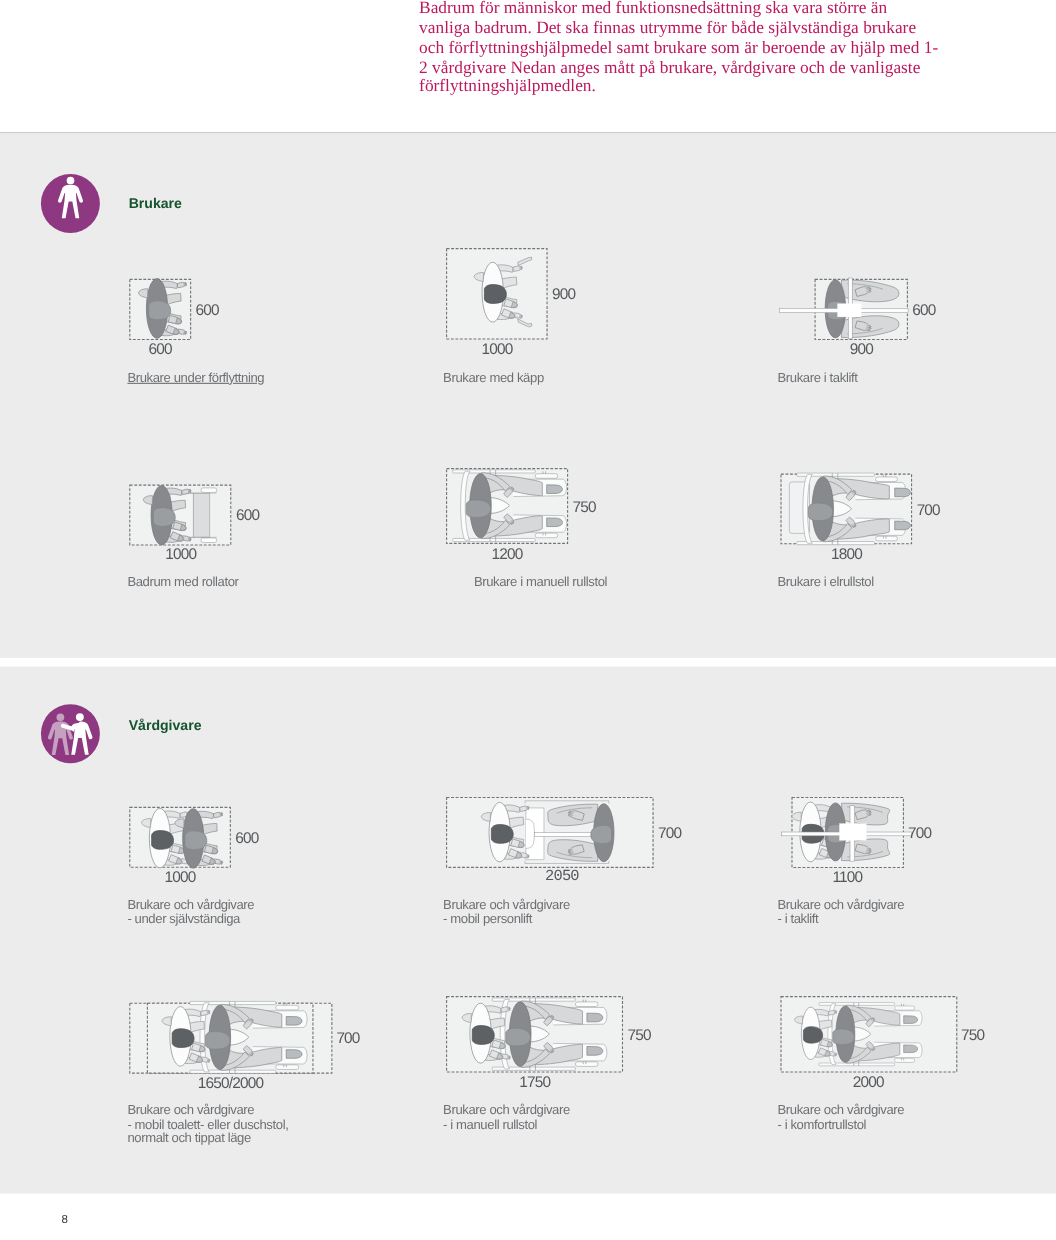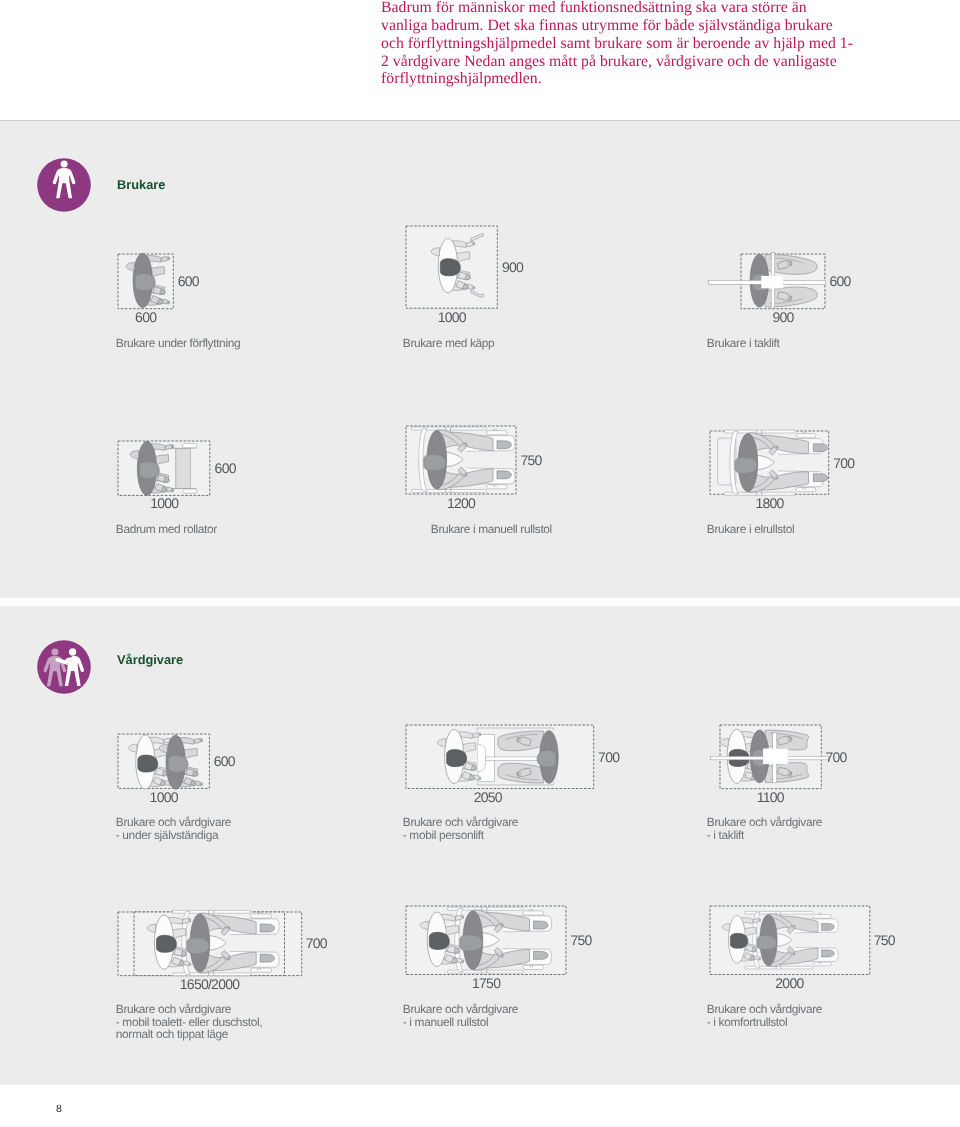--- a/index.html
+++ b/index.html
@@ -82,21 +82,21 @@
         </g>
         <ellipse cx="0" cy="0" rx="106" ry="298" fill="#87898c" stroke="#75787b" stroke-width="7.5"></ellipse>
         <g transform="translate(18,14) scale(1.054,1.021)">
           <path d="M -96,-44 C -88,-74 -56,-88 -12,-88 C 72,-88 112,-48 112,8 C 112,64 70,96 -12,96 C -56,96 -88,82 -96,54 Z" fill="#9b9ea1" stroke="#818487" stroke-width="7.1" stroke-linejoin="round"></path>
         </g>
         <path d="M -92,-196 C -140,-198 -184,-178 -184,-156 C -184,-132 -142,-110 -94,-108 Z" fill="#d6d8d9" stroke="#8f9295" stroke-width="7.5" stroke-linejoin="round"></path>
       </svg>
     </div>
 <div class="dim" style="left:177.7px;top:277.1px;">600</div>
 <div class="dim dimw" style="left:118.0px;top:312.9px;width:55.3px;">600</div>
-<div class="cap" style="left:115.8px;top:336.8px;"><div>Brukare under förflyttning</div></div>
+<div class="cap" style="left:115.8px;top:336.8px;text-decoration:underline;"><div>Brukare under förflyttning</div></div>
 <div class="dbox" style="left:405.2px;top:225.3px;width:93.3px;height:84.2px;">
       <svg width="93.3" height="84.2">
         <rect x="1" y="1" width="91.3" height="82.2" fill="#f0f1f1" stroke="#6f7376" stroke-width="1" stroke-dasharray="2.6 1.5"></rect>
       </svg>
     </div>
 <div class="fig" style="left:346.2px;top:166.3px;width:211.3px;height:202.2px;">
       <svg width="211.3" height="202.2" viewBox="-1116.2 -1090.9 2314.3 2213.9">
         <path d="M -10,-256 C 70,-282 150,-276 206,-244 L 196,-198 C 130,-218 40,-216 -26,-198 Z" fill="#e2e4e5" stroke="#9b9ea1" stroke-width="7.5" stroke-linejoin="round"></path>
         <g transform="translate(232,-232) rotate(-12) scale(0.62)">
           <path d="M -40,-34 L 18,-40 C 56,-40 72,-30 78,-22 L 96,-24 L 98,-14 L 84,-8 L 104,-6 L 104,4 L 84,10 L 98,16 L 94,26 L 72,24 C 60,32 34,36 16,34 L -40,32 Z" fill="#e2e4e5" stroke="#9b9ea1" stroke-width="12.1" stroke-linejoin="round" stroke-linecap="round"></path>
@@ -426,21 +426,21 @@
           </g>
           <ellipse cx="0" cy="0" rx="106" ry="298" fill="#fcfcfc" stroke="#8c8f92" stroke-width="7.5"></ellipse>
           <g transform="translate(18,14) scale(1.054,1.021)">
             <path d="M -96,-44 C -88,-74 -56,-88 -12,-88 C 72,-88 112,-48 112,8 C 112,64 70,96 -12,96 C -56,96 -88,82 -96,54 Z" fill="#5e6164" stroke="#505356" stroke-width="7.1" stroke-linejoin="round"></path>
           </g>
           <path d="M -92,-196 C -140,-198 -184,-178 -184,-156 C -184,-132 -142,-110 -94,-108 Z" fill="#e2e4e5" stroke="#9b9ea1" stroke-width="7.5" stroke-linejoin="round"></path>
         </g>
       </svg>
     </div>
 <div class="dim" style="left:598.1px;top:752.5px;">700</div>
-<div class="dim dimw" style="left:394px;top:792.6px;width:187.7px;">2050</div>
+<div class="dim dimw" style="left:417px;top:792.6px;width:187.7px;font-family:Liberation Mono, monospace;">2050</div>
 <div class="cap" style="left:402.8px;top:816.3px;"><div>Brukare och vårdgivare</div><div>- mobil personlift</div></div>
 <div class="dbox" style="left:718.7px;top:723.8px;width:103.3px;height:65.7px;">
       <svg width="103.3" height="65.7">
         <rect x="1" y="1" width="101.3" height="63.7" fill="#f0f1f1" stroke="#6f7376" stroke-width="1" stroke-dasharray="2.6 1.5"></rect>
       </svg>
     </div>
 <div class="fig" style="left:659.7px;top:664.8px;width:221.3px;height:183.7px;">
       <svg width="221.3" height="183.7" viewBox="-829.5 -1003.3 2403.1 2018.7">
         <g transform="translate(0,0)">
           <path d="M -10,-256 C 70,-282 150,-276 206,-244 L 196,-198 C 130,-218 40,-216 -26,-198 Z" fill="#e2e4e5" stroke="#9b9ea1" stroke-width="7.5" stroke-linejoin="round"></path>

